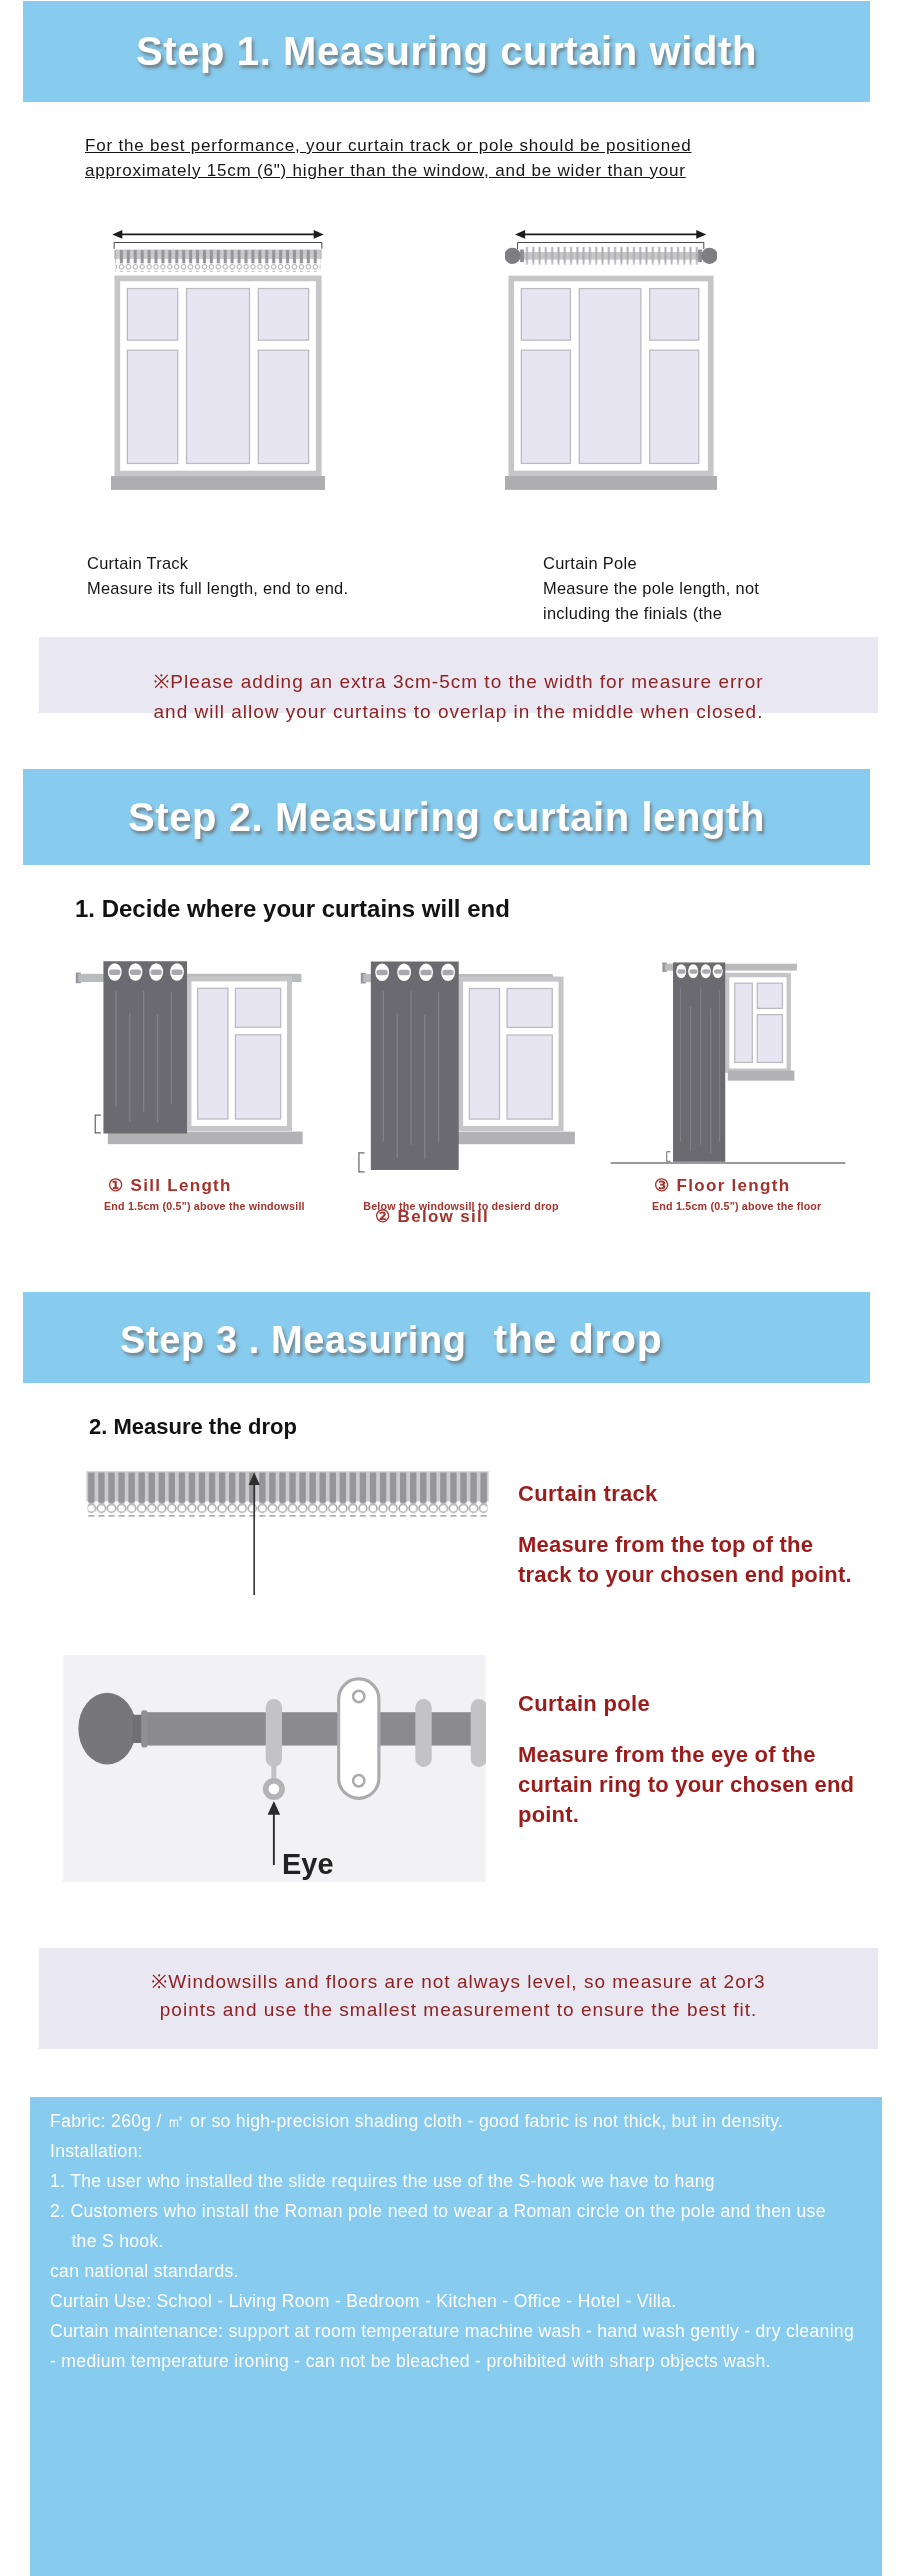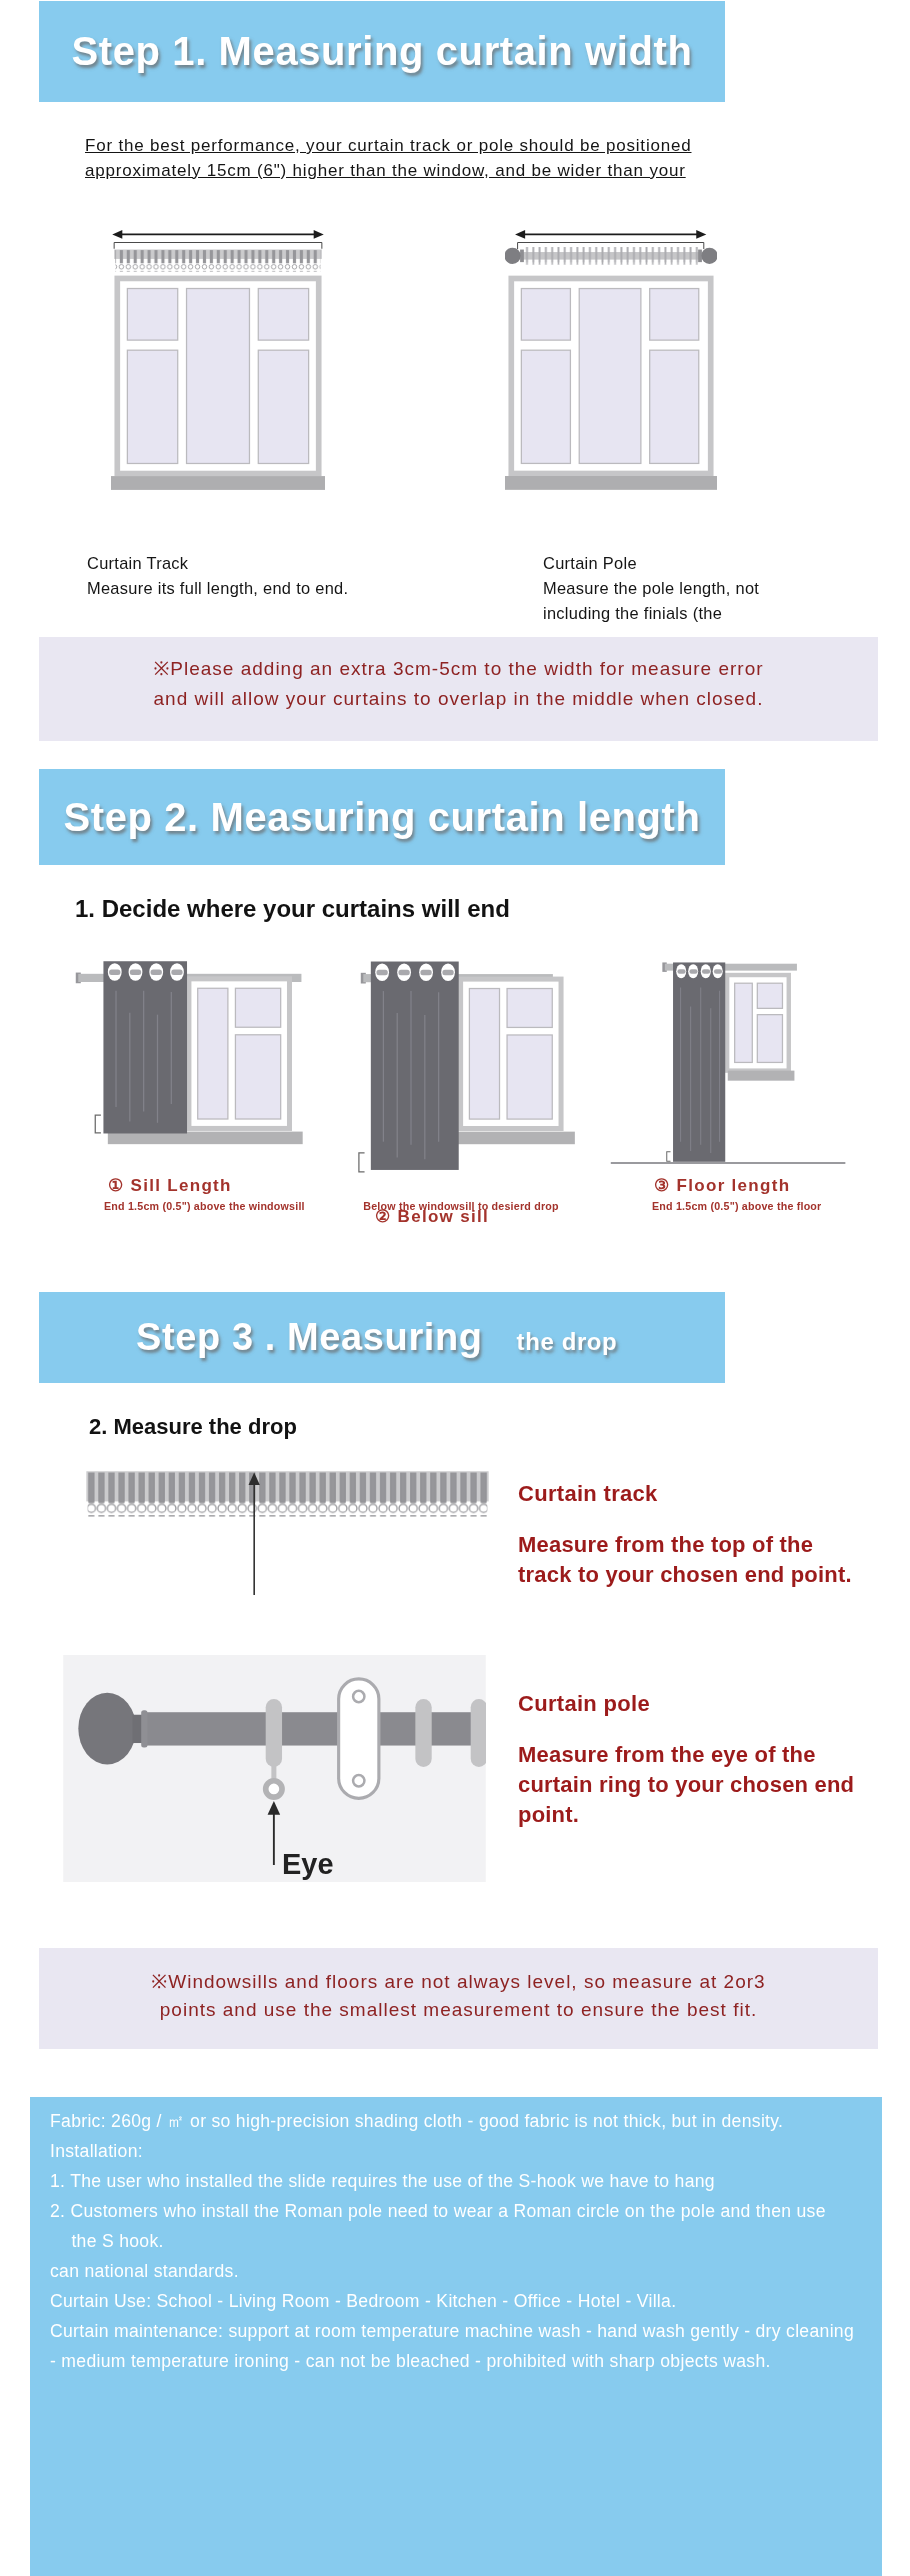--- a/index.html
+++ b/index.html
@@ -3,34 +3,34 @@
 <meta charset="utf-8">
 <style>
   html,body { margin:0; padding:0; }
   body {
     width:910px; height:2576px; position:relative;
     background:#ffffff;
     font-family:"Liberation Sans", sans-serif;
     overflow:hidden;
   }
   .banner {
-    position:absolute; left:39px; width:686px;
+    position:absolute; left:23px; width:847px;
     background:var(--accent_blue);
     display:flex; align-items:center; justify-content:center;
   }
   .banner-text {
     color:var(--white); font-weight:bold; font-size:40px; letter-spacing:0.6px;
     text-shadow:1.9px 2.5px 3.1px rgba(105,105,105,0.75);
     white-space:nowrap;
   }
   #banner1 { top:1.3px; height:101px; }
   #banner2 { top:769px; height:96px; }
   #banner3 { top:1292px; height:91px; justify-content:flex-start; padding-left:97px; box-sizing:border-box; align-items:baseline; padding-top:24px; }
   #banner3 .banner-main { font-size:38px; }
-  #banner3 .banner-sub  { font-size:24px; margin-left:34px; }
+  #banner3 .banner-sub  { font-size:41px; margin-left:27px; }
 
   .intro {
     position:absolute; left:85px; top:134px;
     font-size:17px; color:var(--text_black); letter-spacing:0.8px; line-height:24.5px;
     white-space:nowrap;
     text-decoration:underline;
   }
   .diagram { position:absolute; }
   #track-window-diagram { left:111px; top:228px; }
   #pole-window-diagram  { left:505px; top:228px; }
@@ -38,21 +38,21 @@
   .caption { position:absolute; font-size:16.4px; color:var(--text_black); line-height:25px; letter-spacing:0.3px; white-space:nowrap; }
   #caption-track { left:87px; top:551px; }
   #caption-pole  { left:543px; top:551px; }
 
   .note {
     position:absolute; left:39px; width:839px; box-sizing:border-box;
     background:var(--note_bg); color:var(--note_red);
     font-size:19px; letter-spacing:1px; text-align:center;
     white-space:nowrap;
   }
-  #note-width { top:637px; height:104px; padding-top:17px; line-height:30px; }
+  #note-width { top:637px; height:76px; padding-top:30px; line-height:30px; }
   #note-level { top:1948px; height:101px; padding-top:20px; line-height:28px; }
 
   .h-black { position:absolute; font-weight:bold; color:#121212; white-space:nowrap; }
   #decide-heading { left:75px; top:895px; font-size:24px; }
   #drop-heading   { left:89px; top:1414px; font-size:22px; }
 
   .opt { position:absolute; top:953px; }
   #opt-sill  { left:72px; width:264px; height:270px; }
   #opt-below { left:352px; width:226px; height:270px; }
   #opt-floor { left:585px; width:283px; height:270px; }

